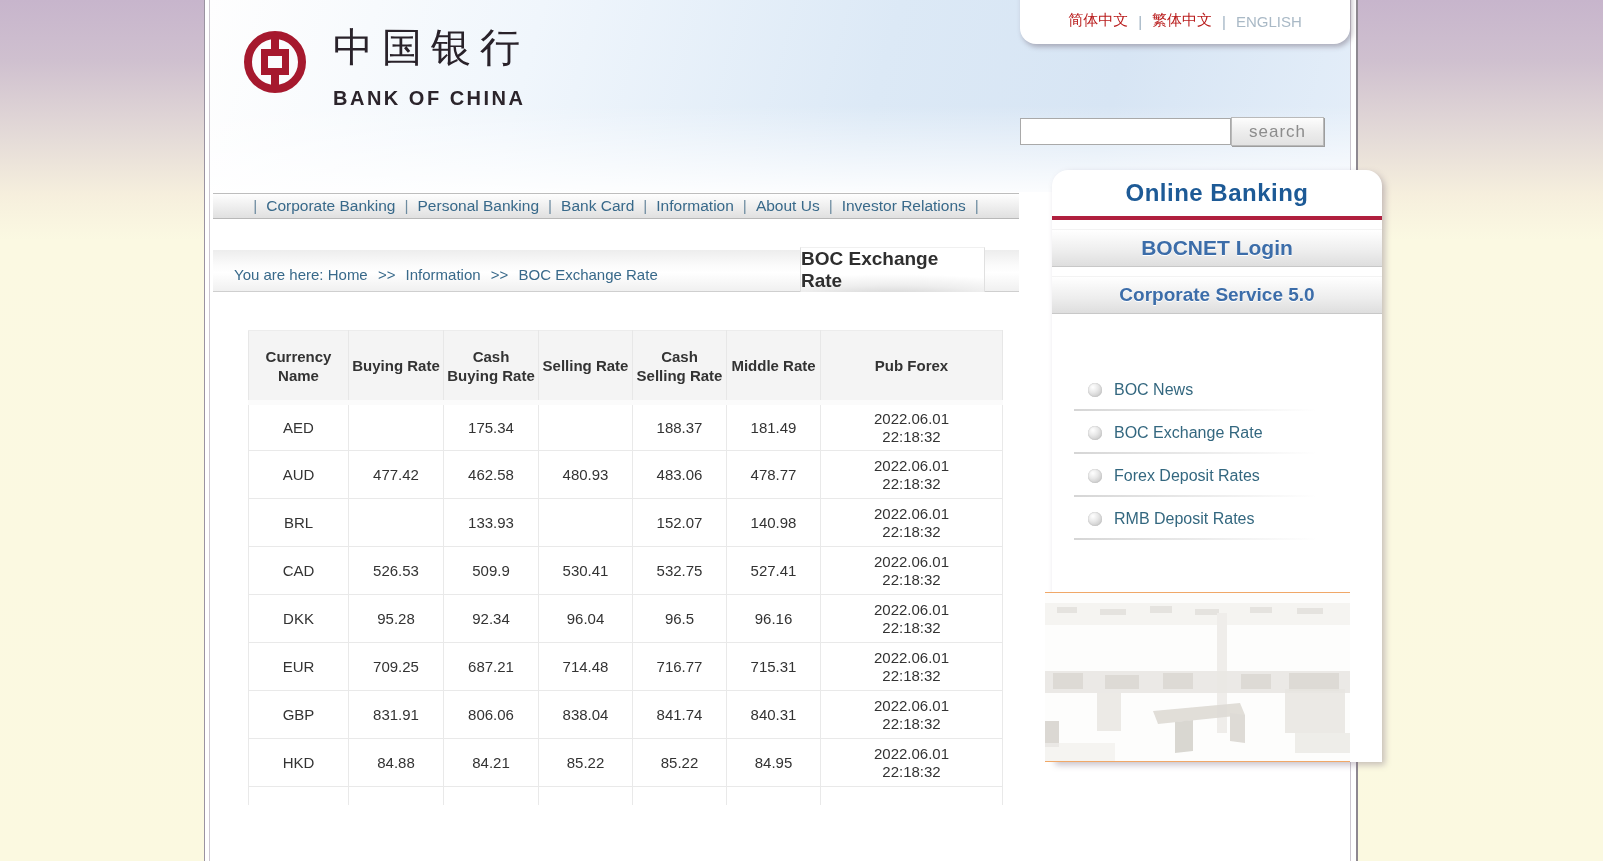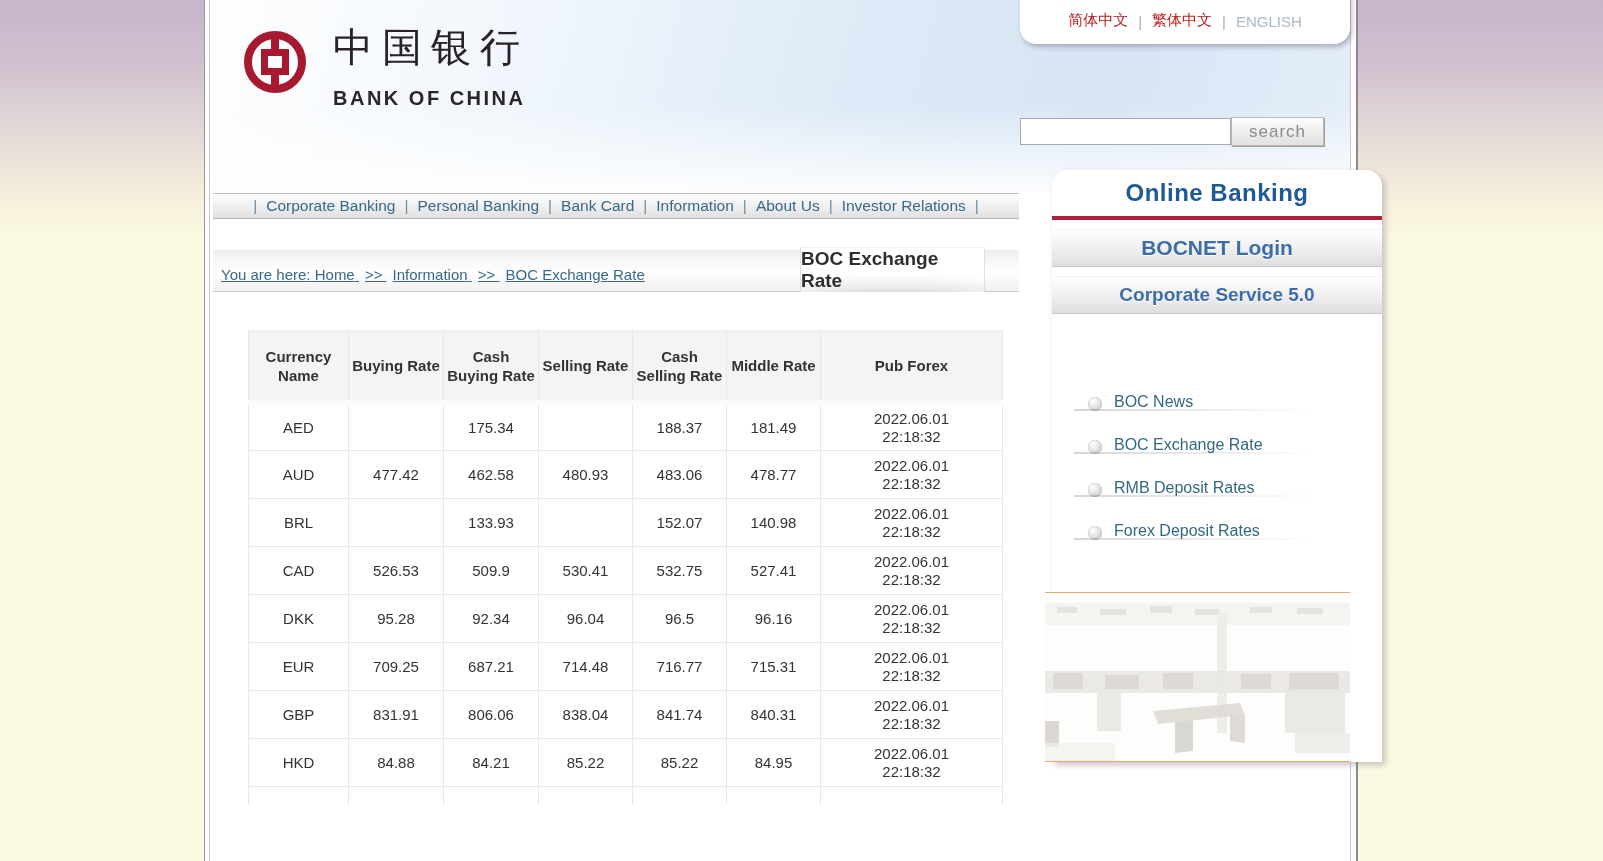--- a/index.html
+++ b/index.html
@@ -65,21 +65,21 @@
   }
   .nav-item { color:#38698a; text-decoration:none; cursor:pointer; margin:0 4px;text-align:right; }
   .nav-sep { color:#6d8ba0; margin:0 5px; }
   
   #crumb-strip {
     position:absolute; left:213px; top:250px; width:806px; height:42px;
     background:linear-gradient(to bottom,#ededed 0%,#fafafa 35%,#ffffff 55%,#f0f0f0 100%);
     border-bottom:1px solid #cfcfcf;
   }
   #breadcrumb {
-    position:absolute; left:221px; top:266px; font-size:15px; color:#38698a; white-space:nowrap;text-decoration:underline;
+    position:absolute; left:234px; top:266px; font-size:15px; color:#38698a; white-space:nowrap;
   }
   .crumb-link { color:#38698a; text-decoration:none; cursor:pointer; }
   .crumb-sep { margin:0 6px; }
   #page-tab {
     position:absolute; left:800px; top:247px; width:185px; height:45px;
     background:radial-gradient(ellipse 130% 75% at 50% 118%, #c9c9c9 0%, #eeeeee 45%, #ffffff 78%);
     border-left:1px solid #e0e0e0; border-right:1px solid #e0e0e0; border-top:1px solid #f0f0f0;
     display:flex; align-items:center; justify-content:center;
     font-size:19px; font-weight:bold; color:#2e2e2e; cursor:pointer;
   }
@@ -116,21 +116,21 @@
     background:linear-gradient(to bottom,#ffffff,#ededed 60%,#dedede);
     border-top:1px solid #f3f3f3; border-bottom:1px solid #c8c8c8;
     display:flex; align-items:center; justify-content:center;
     font-weight:bold; color:#3c6da9; cursor:pointer;
     text-shadow:0 1px 0 #ffffff;
   }
   .side-bar-btn:first-of-type { margin-top:0; }
   #btn-bocnet { font-size:21px; }
   #btn-corp { font-size:19px; }
   #side-links { position:absolute; left:0; top:198px; width:330px; }
-  .side-link { position:relative; height:43px; display:flex; align-items:flex-end; cursor:pointer; }
+  .side-link { position:relative; height:43px; display:flex; align-items:center; cursor:pointer; }
   .side-link .bullet {
     width:14px; height:14px; border-radius:50%; margin-left:36px; margin-right:12px;
     background:radial-gradient(circle at 35% 30%, #ffffff 0%, #e8e8e8 40%, #b9b9b9 100%);
     box-shadow:inset 0 0 1px #9e9e9e;
   }
   .side-link .side-label { font-size:16px; color:#33677f; }
   .side-link::after {
     content:""; position:absolute; left:22px; bottom:0; width:286px; height:2px;
     background:linear-gradient(to right, rgba(90,90,90,.25), rgba(90,90,90,0) 85%);
   }
@@ -324,25 +324,25 @@
         <div class="side-link">
           <span class="bullet"></span>
           <span class="side-label">BOC News</span>
         </div>
         <div class="side-link">
           <span class="bullet"></span>
           <span class="side-label">BOC Exchange Rate</span>
         </div>
         <div class="side-link">
           <span class="bullet"></span>
-          <span class="side-label">RMB Deposit Rates</span>
+          <span class="side-label">Forex Deposit Rates</span>
         </div>
         <div class="side-link">
           <span class="bullet"></span>
-          <span class="side-label">Forex Deposit Rates</span>
+          <span class="side-label">RMB Deposit Rates</span>
         </div>
       </div>
   </div>
 
   <div id="promo-image">
     <svg width="305" height="170" viewBox="0 0 305 170">
       <rect x="0" y="0" width="305" height="170" fill="#fdfdfc"></rect>
       <rect x="0" y="10" width="305" height="22" fill="#f2f1ee" opacity="0.8"></rect>
       <g fill="#e2e0db" opacity="0.8">
         <rect x="12" y="14" width="20" height="6"></rect>

